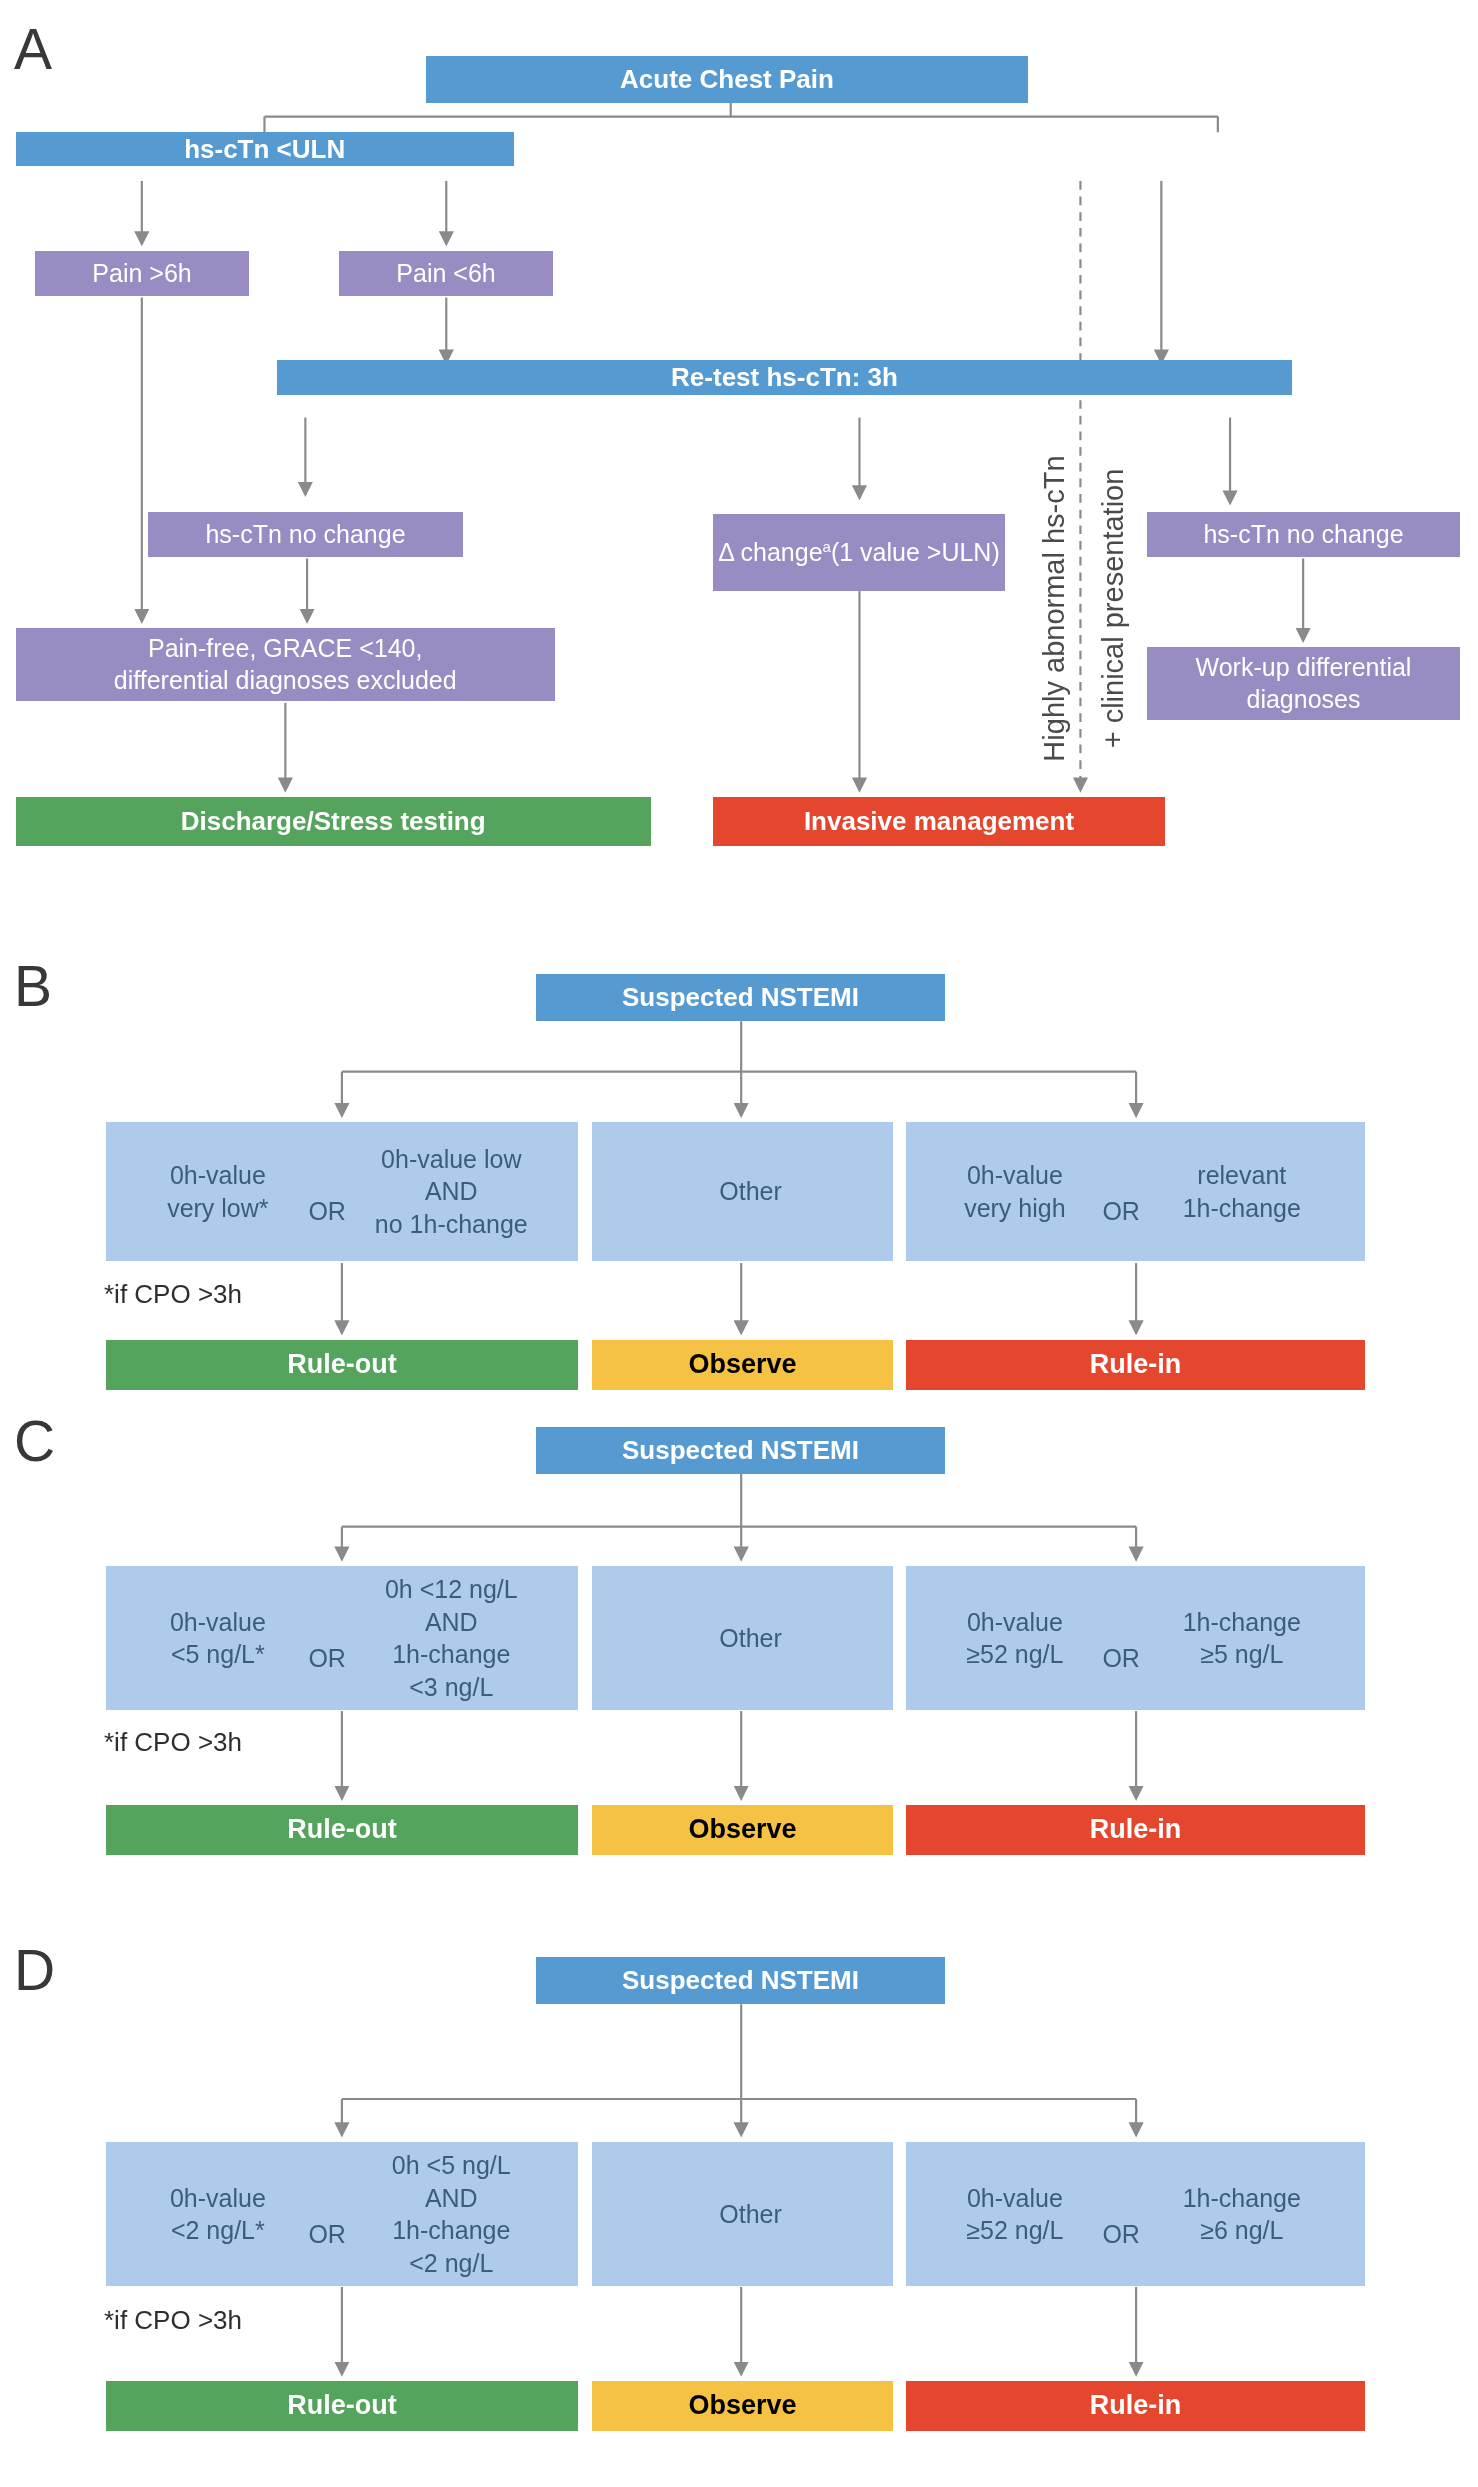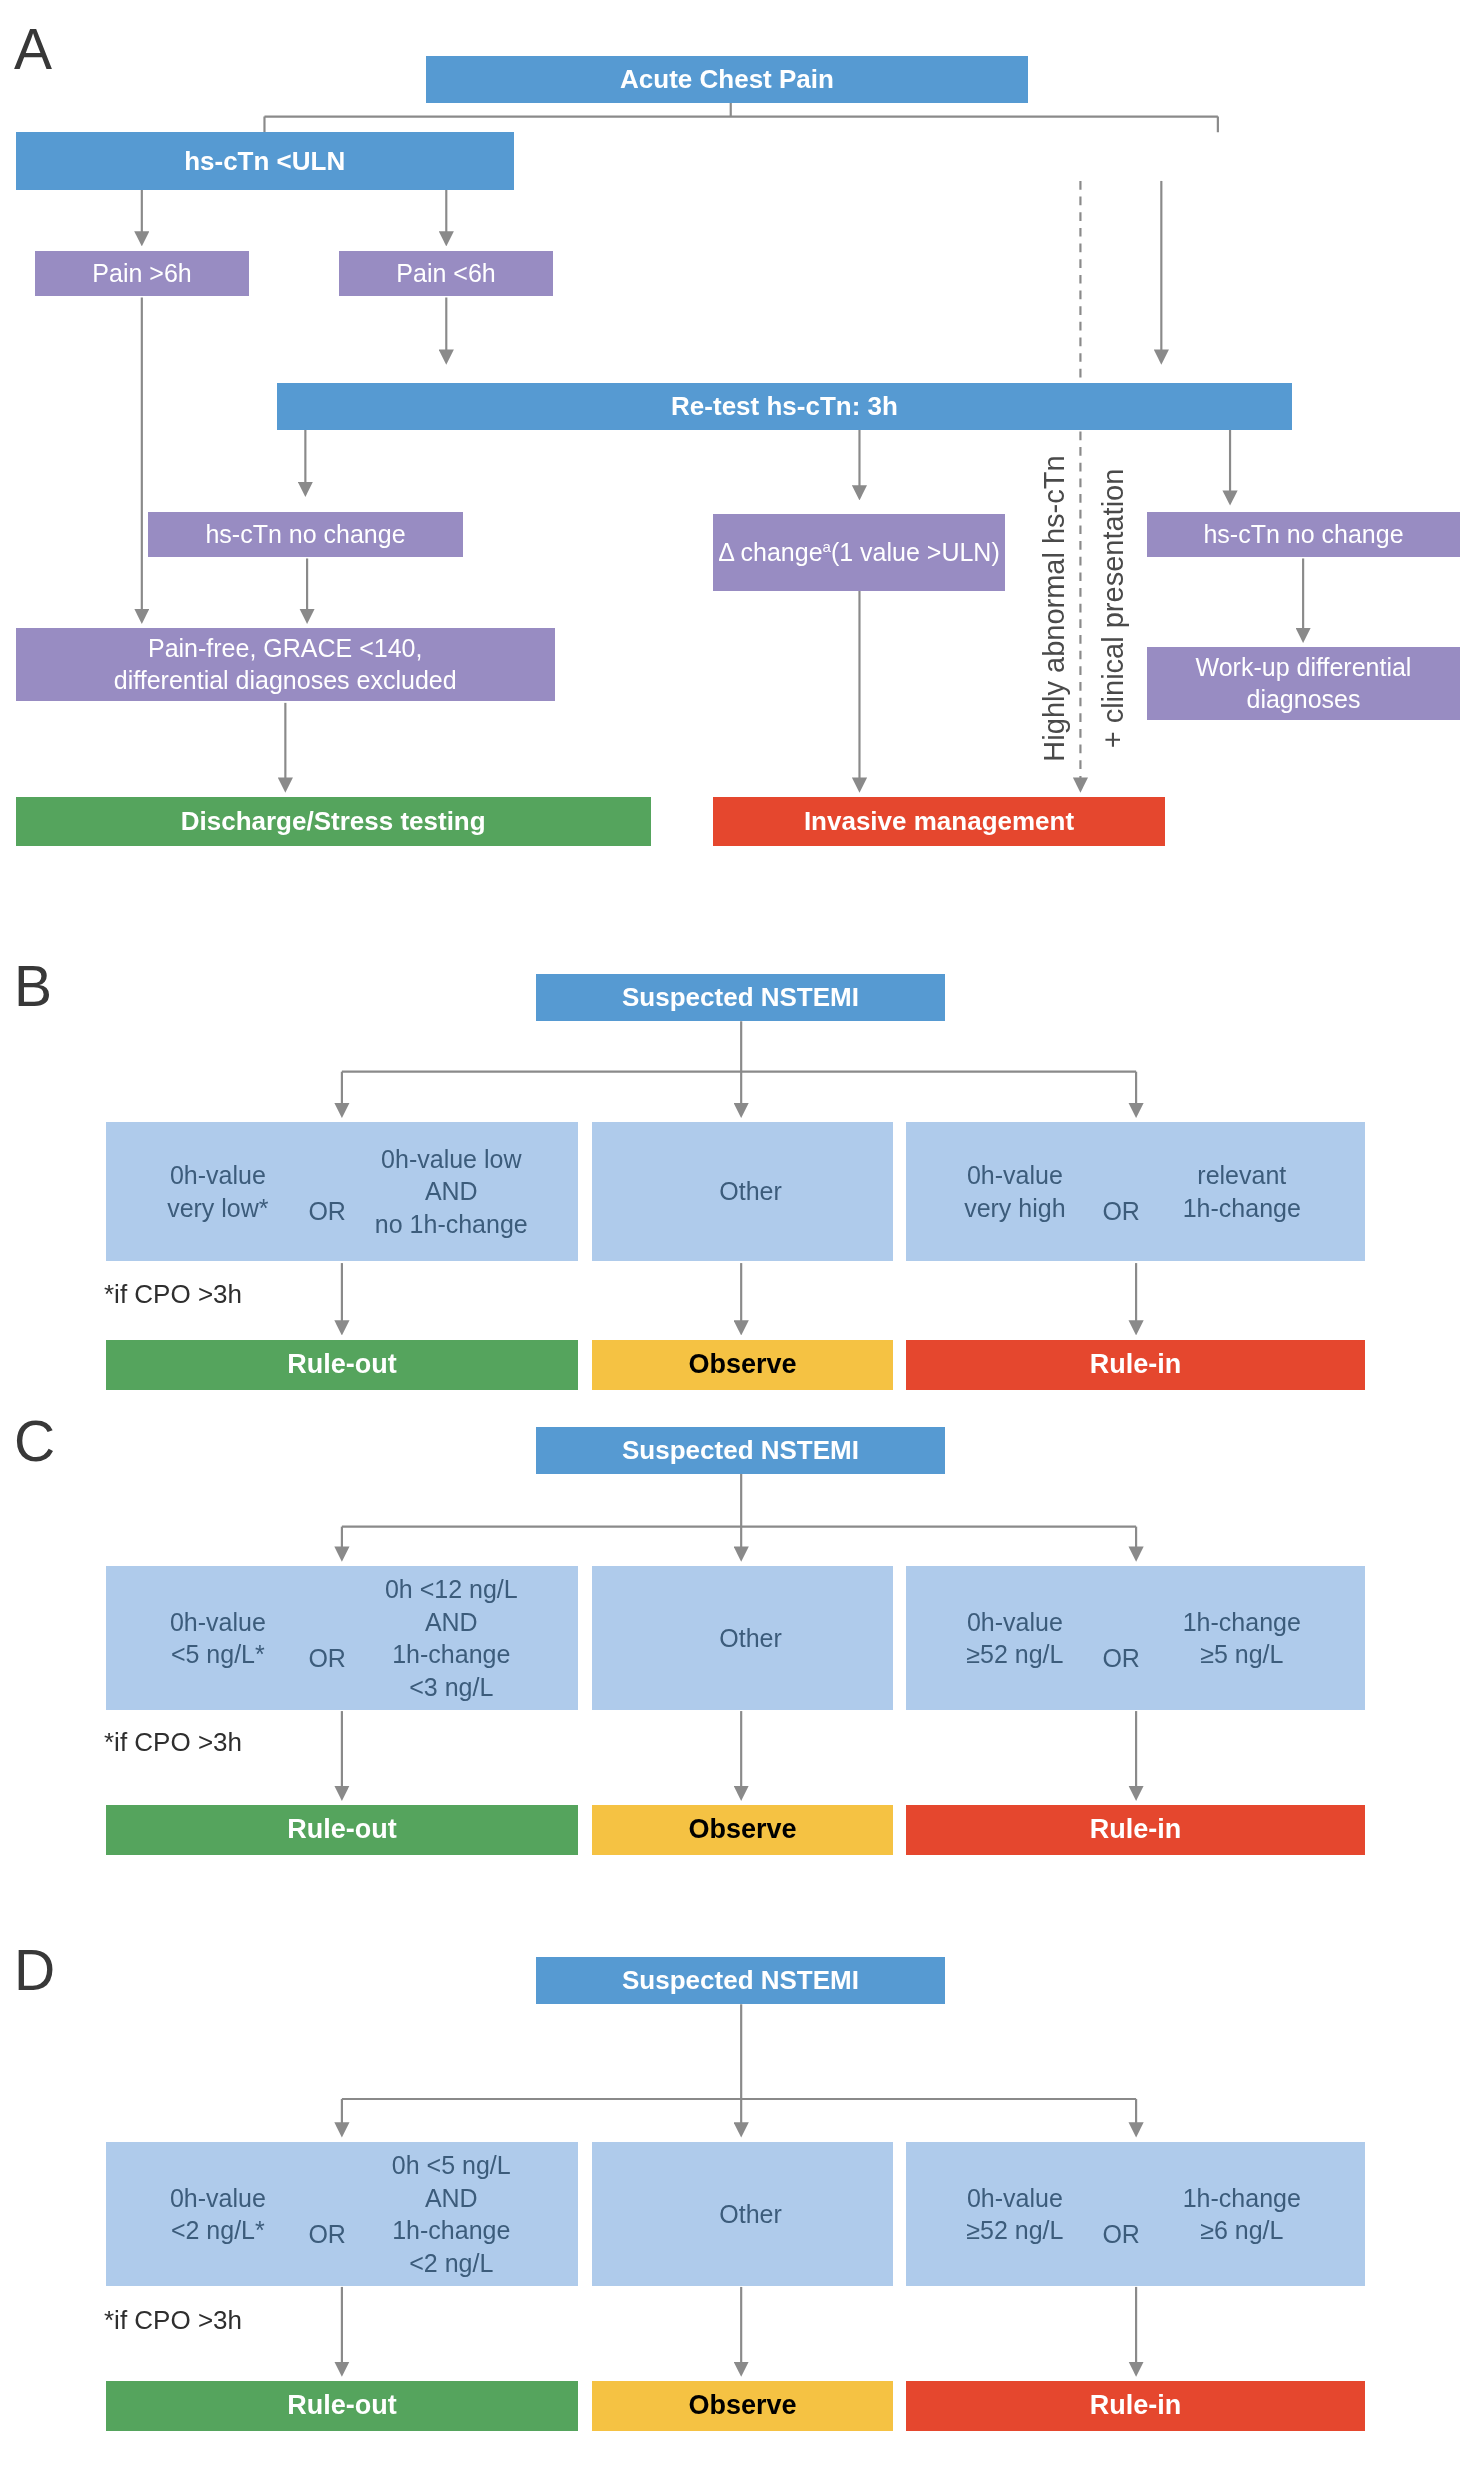--- a/index.html
+++ b/index.html
@@ -74,24 +74,24 @@
       <path d="M852 2413 V2452" marker-end="url(#arr)"></path>
       <path d="M1306 2413 V2452" marker-end="url(#arr)"></path>
       <path d="M393 2629 V2727" marker-end="url(#arr)"></path>
       <path d="M852 2629 V2727" marker-end="url(#arr)"></path>
       <path d="M1306 2629 V2727" marker-end="url(#arr)"></path>
     </g>
   </svg>
 
   <div class="letter" style="left:14px;top:15.7px;">A</div>
   <div class="box blue" style="left:426px;top:56px;width:602px;height:47px;">Acute Chest Pain</div>
-  <div class="box blue" style="left:15.7px;top:132px;width:498px;height:58px;">hs-cTn &lt;ULN</div>
+  <div class="box blue" style="left:15.7px;top:132px;width:498px;height:34px;">hs-cTn &lt;ULN</div>
   <div class="box purple" style="left:35px;top:251px;width:214px;height:45px;">Pain &gt;6h</div>
   <div class="box purple" style="left:339px;top:251px;width:214px;height:45px;">Pain &lt;6h</div>
-  <div class="box blue" style="left:277px;top:383px;width:1015px;height:47px;">Re-test hs-cTn: 3h</div>
+  <div class="box blue" style="left:277px;top:360px;width:1015px;height:35px;">Re-test hs-cTn: 3h</div>
   <div class="box purple" style="left:148px;top:512px;width:315px;height:45px;">hs-cTn no change</div>
   <div class="box purple col" style="left:713px;top:506px;width:292px;height:77px;">
     <div><span>Δ change</span><sup>a</sup></div>
     <div>(1 value &gt;ULN)</div>
   </div>
   <div class="box purple" style="left:1147px;top:512px;width:313px;height:45px;">hs-cTn no change</div>
   <div class="box purple ml" style="left:15.7px;top:628px;width:539px;height:73px;">Pain-free, GRACE &lt;140,
 differential diagnoses excluded</div>
   <div class="box purple ml" style="left:1147px;top:647px;width:313px;height:73px;">Work-up differential
 diagnoses</div>

